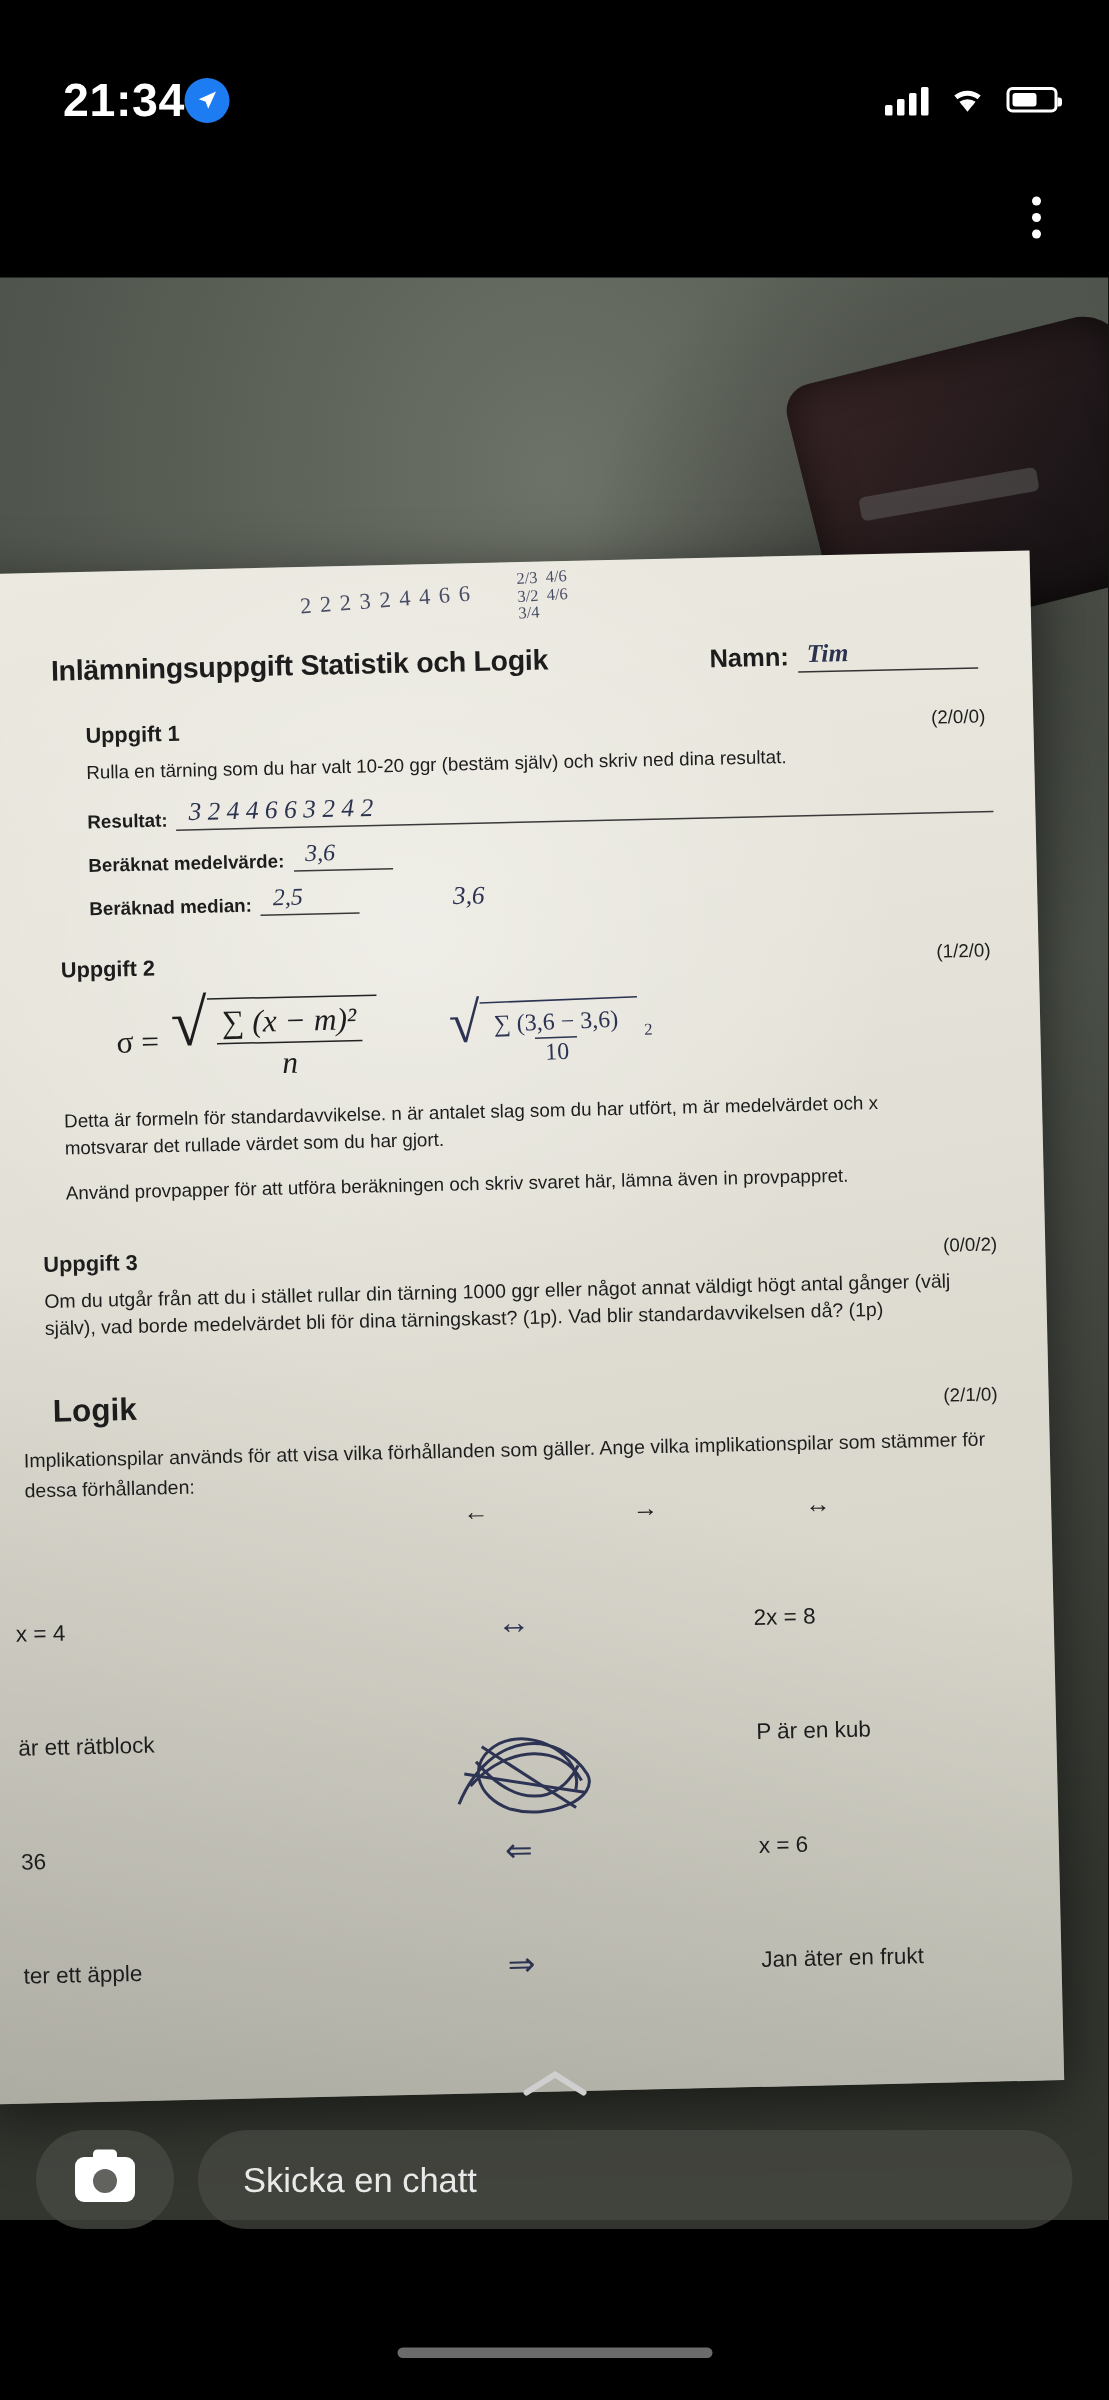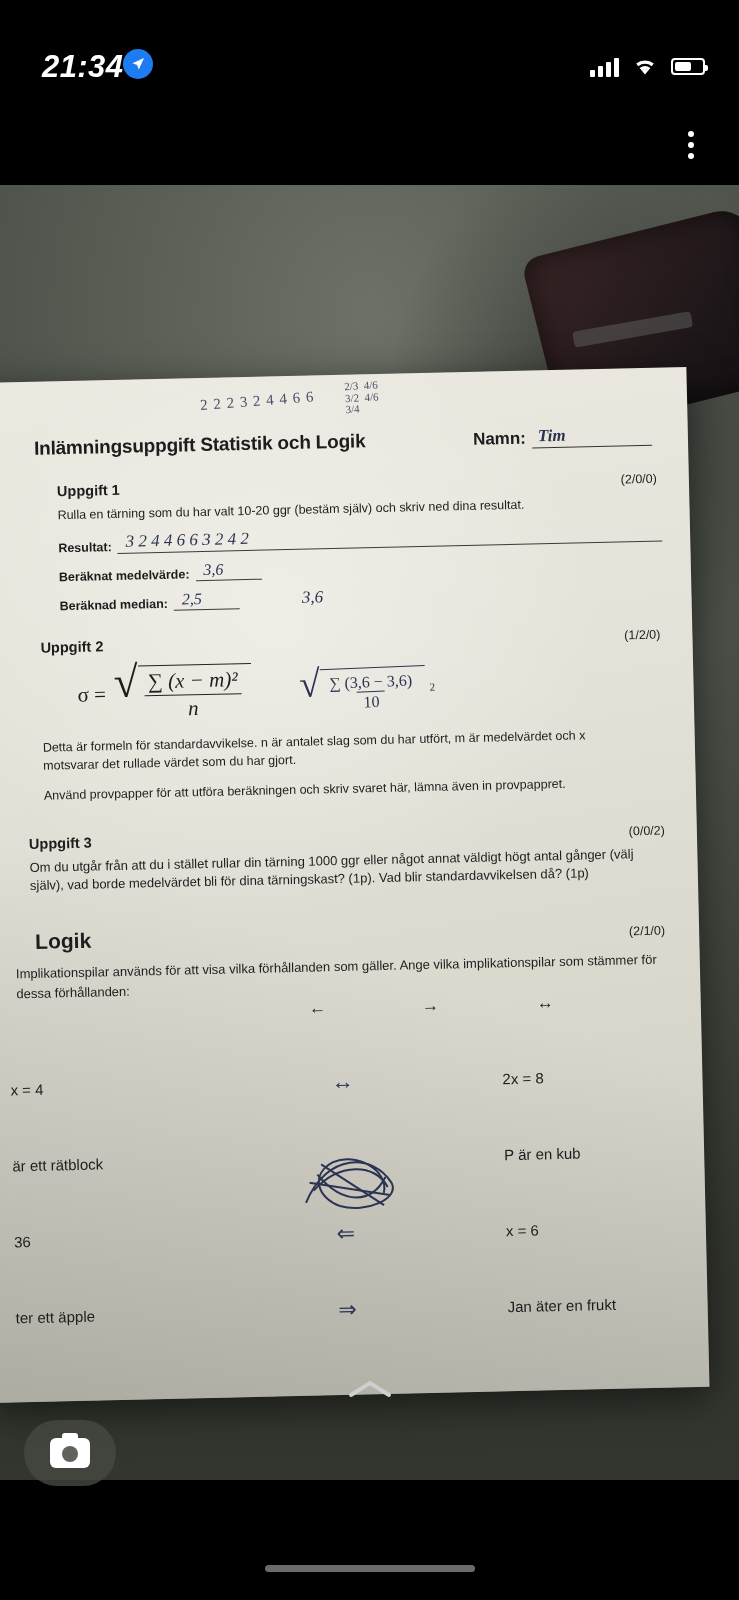--- a/index.html
+++ b/index.html
@@ -11,21 +11,21 @@
   }
   body { position: relative; }
 
   
   .statusbar {
     position: absolute; top: 0; left: 0; width: 739px; height: 105px;
     display: flex; align-items: center; justify-content: space-between;
     padding: 28px 34px 0 42px;
     color: #fff;
   }
-  .status-left { display: flex; gap: 0; font-style: italic; }
+  .status-left { display: flex; align-items: center; gap: 0; }
   .clock { font-size: 31px; font-weight: 600; letter-spacing: 0.4px; }
   .loc-badge {
     width: 30px; height: 30px; border-radius: 50%;
     background: #1d7cf2; display: flex; align-items: center; justify-content: center;
   }
   .loc-badge svg { display: block; }
   .status-right { display: flex; align-items: center; gap: 13px; }
   .signal { display: flex; align-items: flex-end; gap: 3px; height: 20px; }
   .signal i { display: block; width: 5px; background: #fff; border-radius: 1px; }
   .signal i:nth-child(1) { height: 7px; }
@@ -397,15 +397,18 @@
 <div class="chevron-up">
   <svg width="46" height="22" viewBox="0 0 46 22">
     <path d="M4 17 L23 5 L42 17" fill="none" stroke="#cfcfcf" stroke-width="4" stroke-linecap="round"></path>
   </svg>
 </div>
 
 <div class="chatbar">
   <div class="cam-btn">
     <span class="cam-icon"></span>
   </div>
+  <div class="chat-input">
+    <span>Skicka en chatt</span>
+  </div>
 </div>
 
 <div class="home-indicator"></div>
 
 </body></html>

